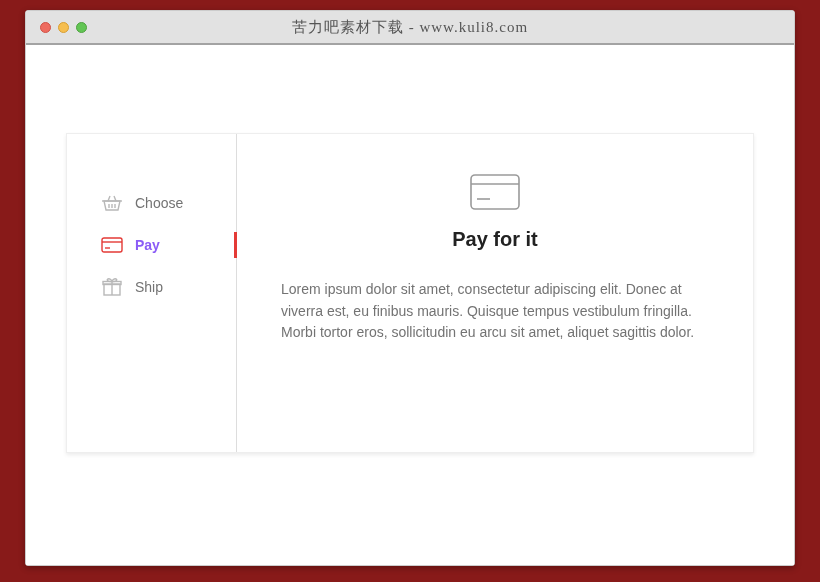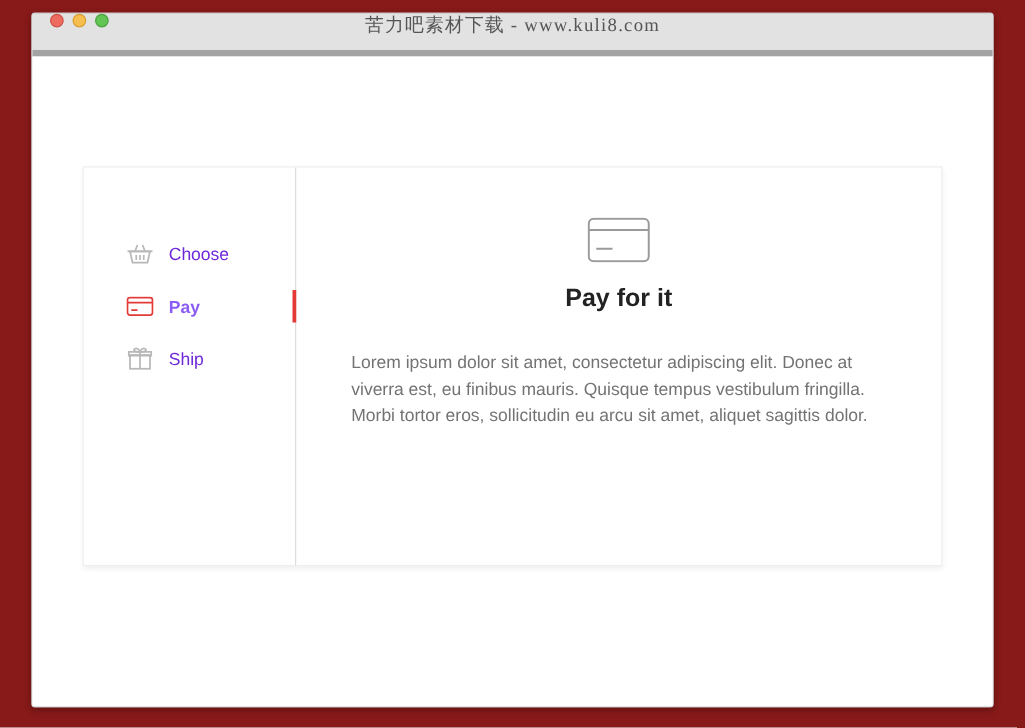--- a/index.html
+++ b/index.html
@@ -14,22 +14,22 @@
     width: 770px; height: 556px;
     background: #fff;
     border: 1px solid #ccc;
     border-radius: 3px;
     box-shadow: 0 2px 6px rgba(0,0,0,.3);
     display: flex; flex-direction: column;
   }
   .titlebar {
     height: 34px;
     background: #e2e2e2;
-    border-bottom: 5px solid #a3a3a3;
-    display: flex; 
+    border-bottom: 2px solid #a3a3a3;
+    display: flex; align-items: center;
     position: relative;
   }
   .dots { display: flex; gap: 7px; margin-left: 14px; }
   .dot { width: 11px; height: 11px; border-radius: 50%; }
   .dot.red { background: #ee6b5f; border:1px solid #d05146;}
   .dot.yellow { background: #f6be4f; border:1px solid #d89f33;}
   .dot.green { background: #62c554; border:1px solid #4ea23f;}
   .title-text {
     position: absolute; left: 0; right: 0;
     text-align: center;
@@ -50,21 +50,21 @@
   }
   .sidebar {
     width: 170px;
     padding: 48px 0 0 34px;
     border-right: 1px solid #ddd;
   }
   .tab {
     display: flex; align-items: center;
     gap: 12px;
     height: 42px;
-    color: #6d28d9;
+    color: #737373;
     font-size: 14px;
     cursor: pointer;
     position: relative;
   }
   .tab.active { color: #8b5cf6; font-weight: 700; }
   .tab.active .icon svg { stroke: #e43a36; }
   .tab.active::after {
     content: "";
     position: absolute;
     right: -1px; top: 8px; bottom: 8px;

